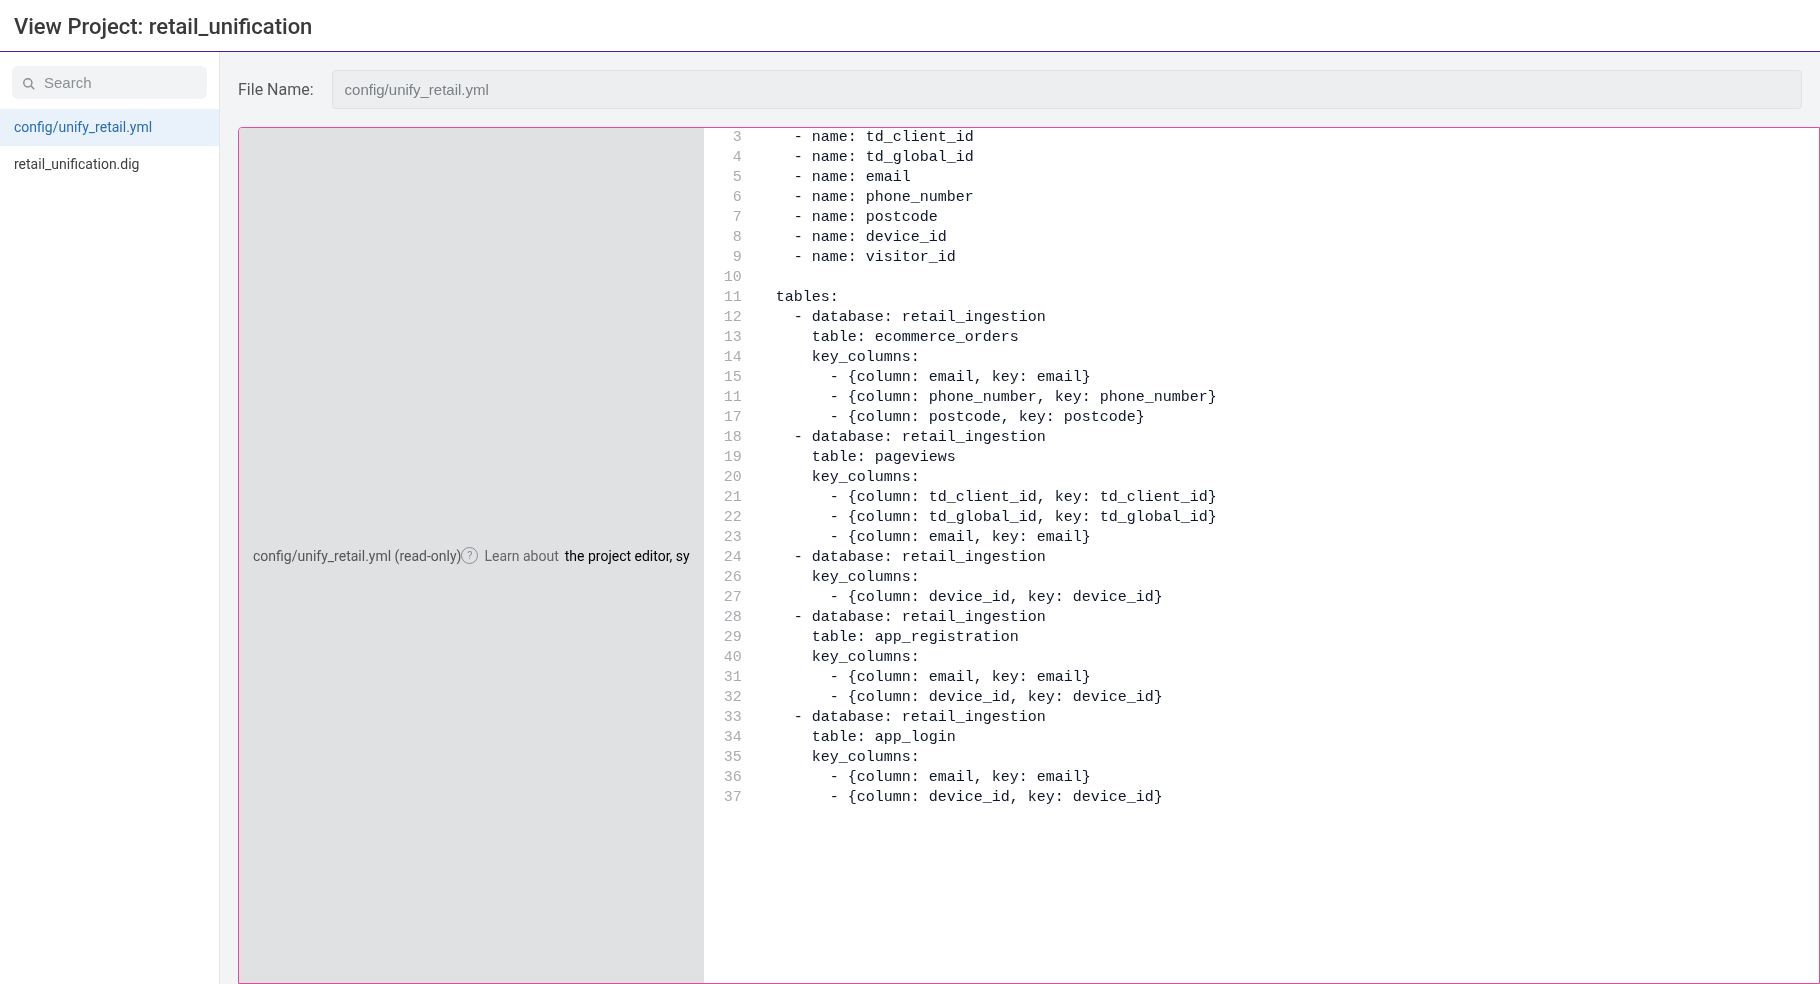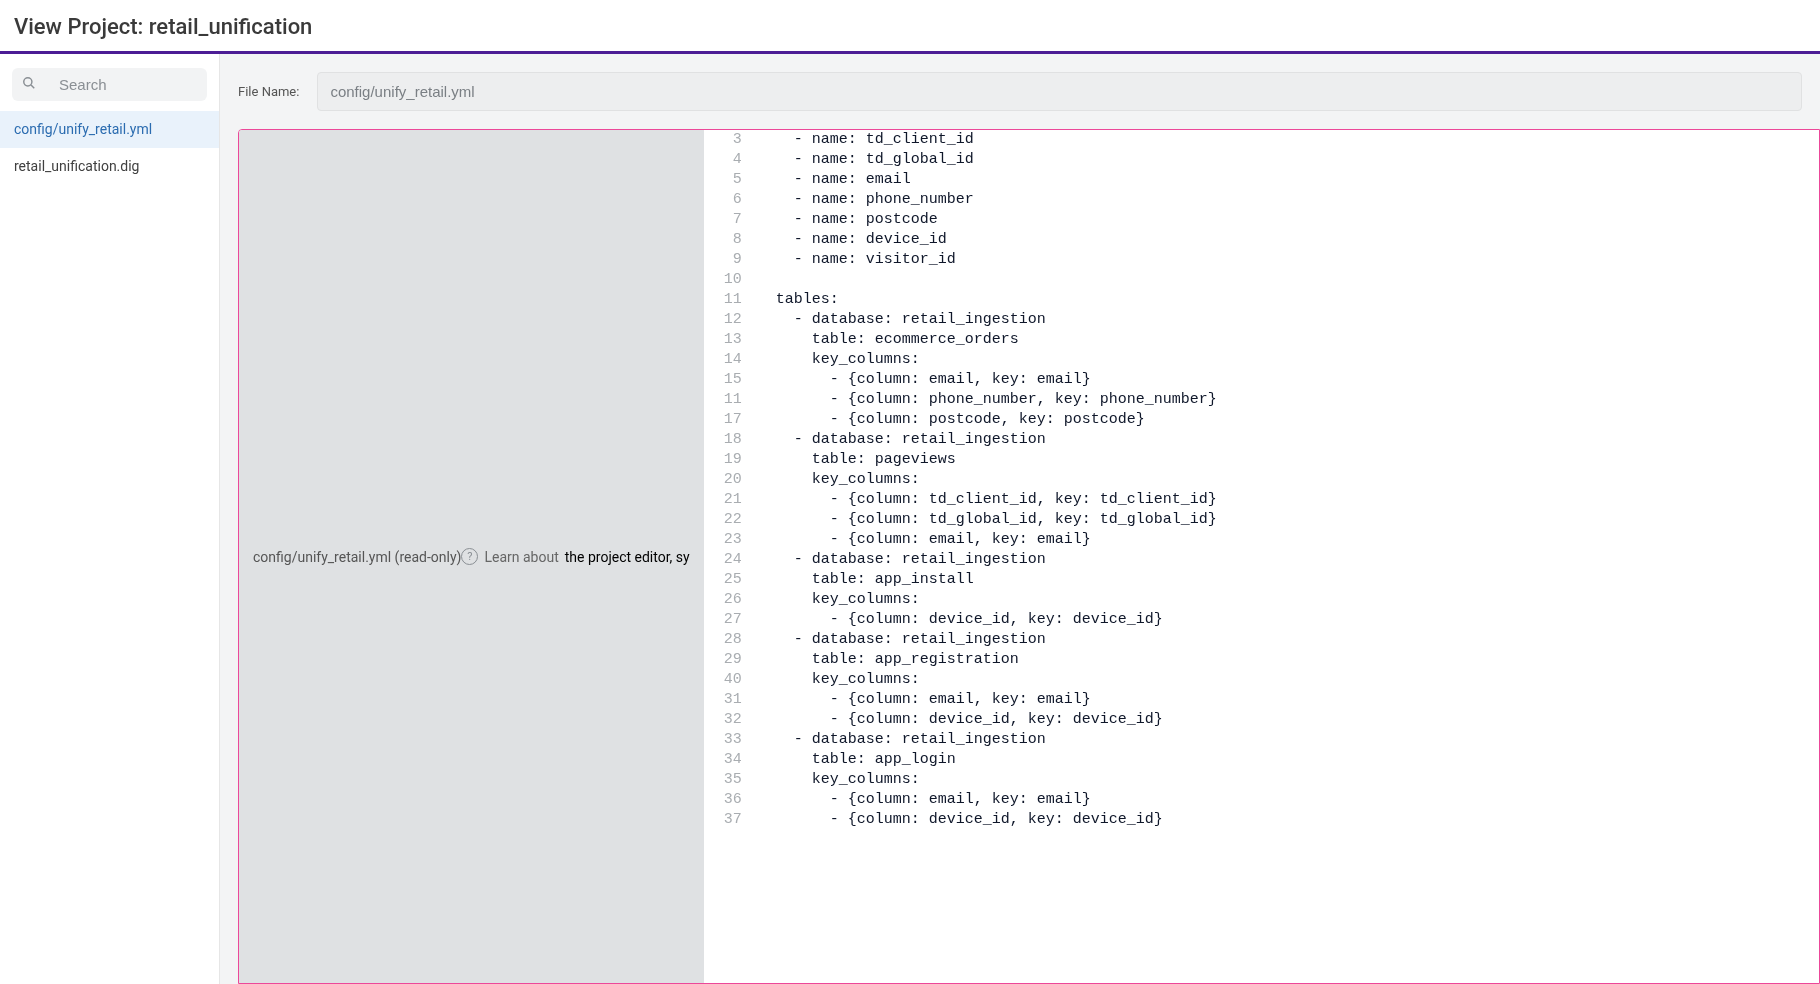--- a/index.html
+++ b/index.html
@@ -10,21 +10,21 @@
     overflow: hidden;
   }
   .page {
     width: 1820px;
     height: 984px;
     display: flex;
     flex-direction: column;
   }
   .header {
     padding: 14px 14px 12px 14px;
-    border-bottom: 3px solid #4c1d95;
+    border-bottom: 1px solid #4c1d95;
   }
   .header-title {
     font-size: 22px;
     font-weight: 500;
     color: #3a3a3a;
   }
   .body {
     display: flex;
     flex: 1;
     min-height: 0;
@@ -33,25 +33,25 @@
     width: 220px;
     border-right: 1px solid #e6e6e6;
     display: flex;
     flex-direction: column;
   }
   .search-wrap {
     padding: 14px 12px 10px 12px;
   }
   .search-box {
     display: flex;
-    align-items: flex-start;
+    align-items: flex-end;
     background: #f2f3f4;
     border-radius: 6px;
     padding: 8px 10px;
-    gap: 23px;
+    gap: 8px;
   }
   .search-icon svg { display: block; }
   .search-input {
     border: none;
     background: transparent;
     outline: none;
     font-size: 15px;
     color: #555;
     width: 100%;
   }
@@ -77,21 +77,21 @@
     min-width: 0;
   }
   .filename-row {
     display: flex;
     align-items: center;
     gap: 18px;
     padding-right: 18px;
     margin-bottom: 18px;
   }
   .filename-label {
-    font-size: 13px;
+    font-size: 16px;
     color: #555;
     white-space: nowrap;
   }
   .filename-input {
     flex: 1;
     background: #edeeef;
     border: 1px solid #e0e1e2;
     border-radius: 4px;
     padding: 10px 12px;
     font-size: 15px;
@@ -285,24 +285,20 @@
             </div>
             <div class="code-row">
               <div class="gutter">23</div>
               <div class="code-line">        - {column: email, key: email}</div>
             </div>
             <div class="code-row">
               <div class="gutter">24</div>
               <div class="code-line">    - database: retail_ingestion</div>
             </div>
             <div class="code-row">
-              <div class="gutter">25</div>
-              <div class="code-line">      table: app_install</div>
-            </div>
-            <div class="code-row">
               <div class="gutter">26</div>
               <div class="code-line">      key_columns:</div>
             </div>
             <div class="code-row">
               <div class="gutter">27</div>
               <div class="code-line">        - {column: device_id, key: device_id}</div>
             </div>
             <div class="code-row">
               <div class="gutter">28</div>
               <div class="code-line">    - database: retail_ingestion</div>

